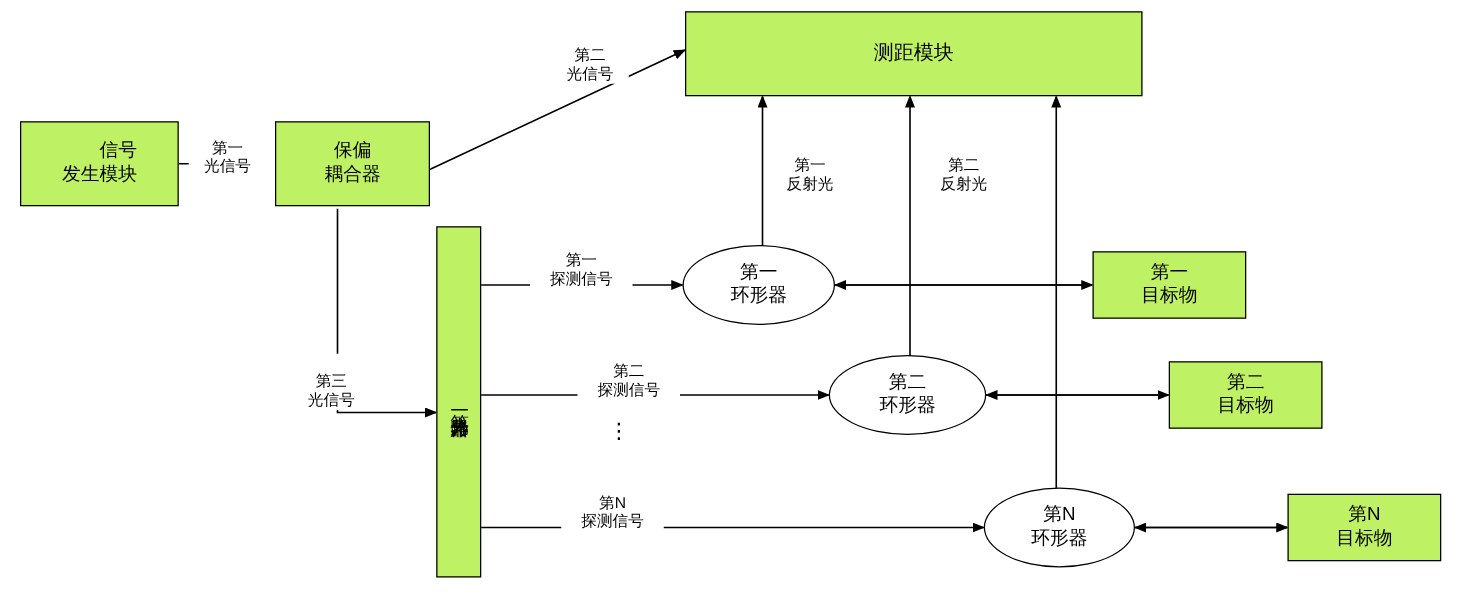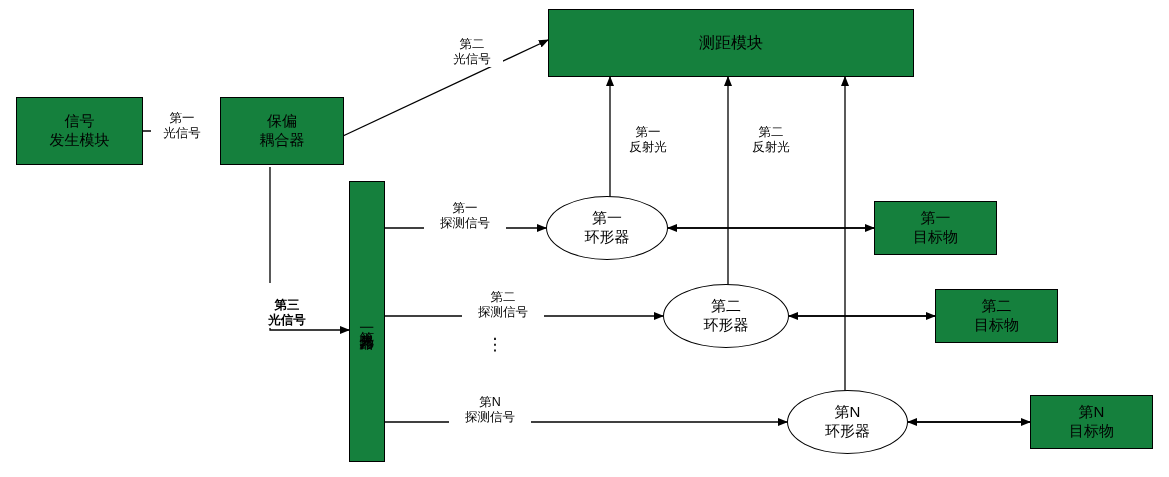--- a/index.html
+++ b/index.html
@@ -19,21 +19,21 @@
     position:absolute;
     left:0; top:0;
     width:1169px;
     height:477px;
     pointer-events:none;
   }
   .box{
     position:absolute;
     box-sizing:border-box;
     border:1px solid #000;
-    background:#15803d;
+    background:#bef264;
     display:flex;
     align-items:center;
     justify-content:center;
     text-align:center;
     line-height:1.25;
     font-size:15px;
     white-space:pre-line;
     z-index:2;
   }
   .ellipse{
@@ -111,21 +111,21 @@
     <line x1="1030" y1="422" x2="908" y2="422" stroke="#000" stroke-width="1.3" marker-end="url(#arrow)"></line>
     <line x1="908" y1="422" x2="1030" y2="422" stroke="#000" stroke-width="1.3" marker-end="url(#arrow)"></line>
 
     <line x1="610" y1="207" x2="610" y2="77" stroke="#000" stroke-width="1.3" marker-end="url(#arrow)"></line>
 
     <line x1="728" y1="291" x2="728" y2="77" stroke="#000" stroke-width="1.3" marker-end="url(#arrow)"></line>
 
     <line x1="845" y1="398" x2="845" y2="77" stroke="#000" stroke-width="1.3" marker-end="url(#arrow)"></line>
   </svg>
 
-  <div class="box" style="left:16px; top:97px; width:127px; height:68px;">
+  <div class="box" style="left:16px; top:97px; width:127px; height:68px;text-align:right;">
     <span>信号
 发生模块</span>
   </div>
 
   <div class="box" style="left:220px; top:97px; width:124px; height:68px;">
     <span>保偏
 耦合器</span>
   </div>
 
   <div class="box" style="left:349px; top:181px; width:36px; height:281px;">
@@ -169,21 +169,21 @@
   <div class="lbl" style="left:151px; top:96px; width:62px;">
     <span>第一
 光信号</span>
   </div>
 
   <div class="lbl" style="left:441px; top:22px; width:62px;">
     <span>第二
 光信号</span>
   </div>
 
-  <div class="lbl" style="left:256px; top:283px; width:62px;font-weight:bold;">
+  <div class="lbl" style="left:234px; top:283px; width:62px;">
     <span>第三
 光信号</span>
   </div>
 
   <div class="lbl" style="left:424px; top:186px; width:82px;">
     <span>第一
 探测信号</span>
   </div>
 
   <div class="lbl" style="left:462px; top:275px; width:82px;">

